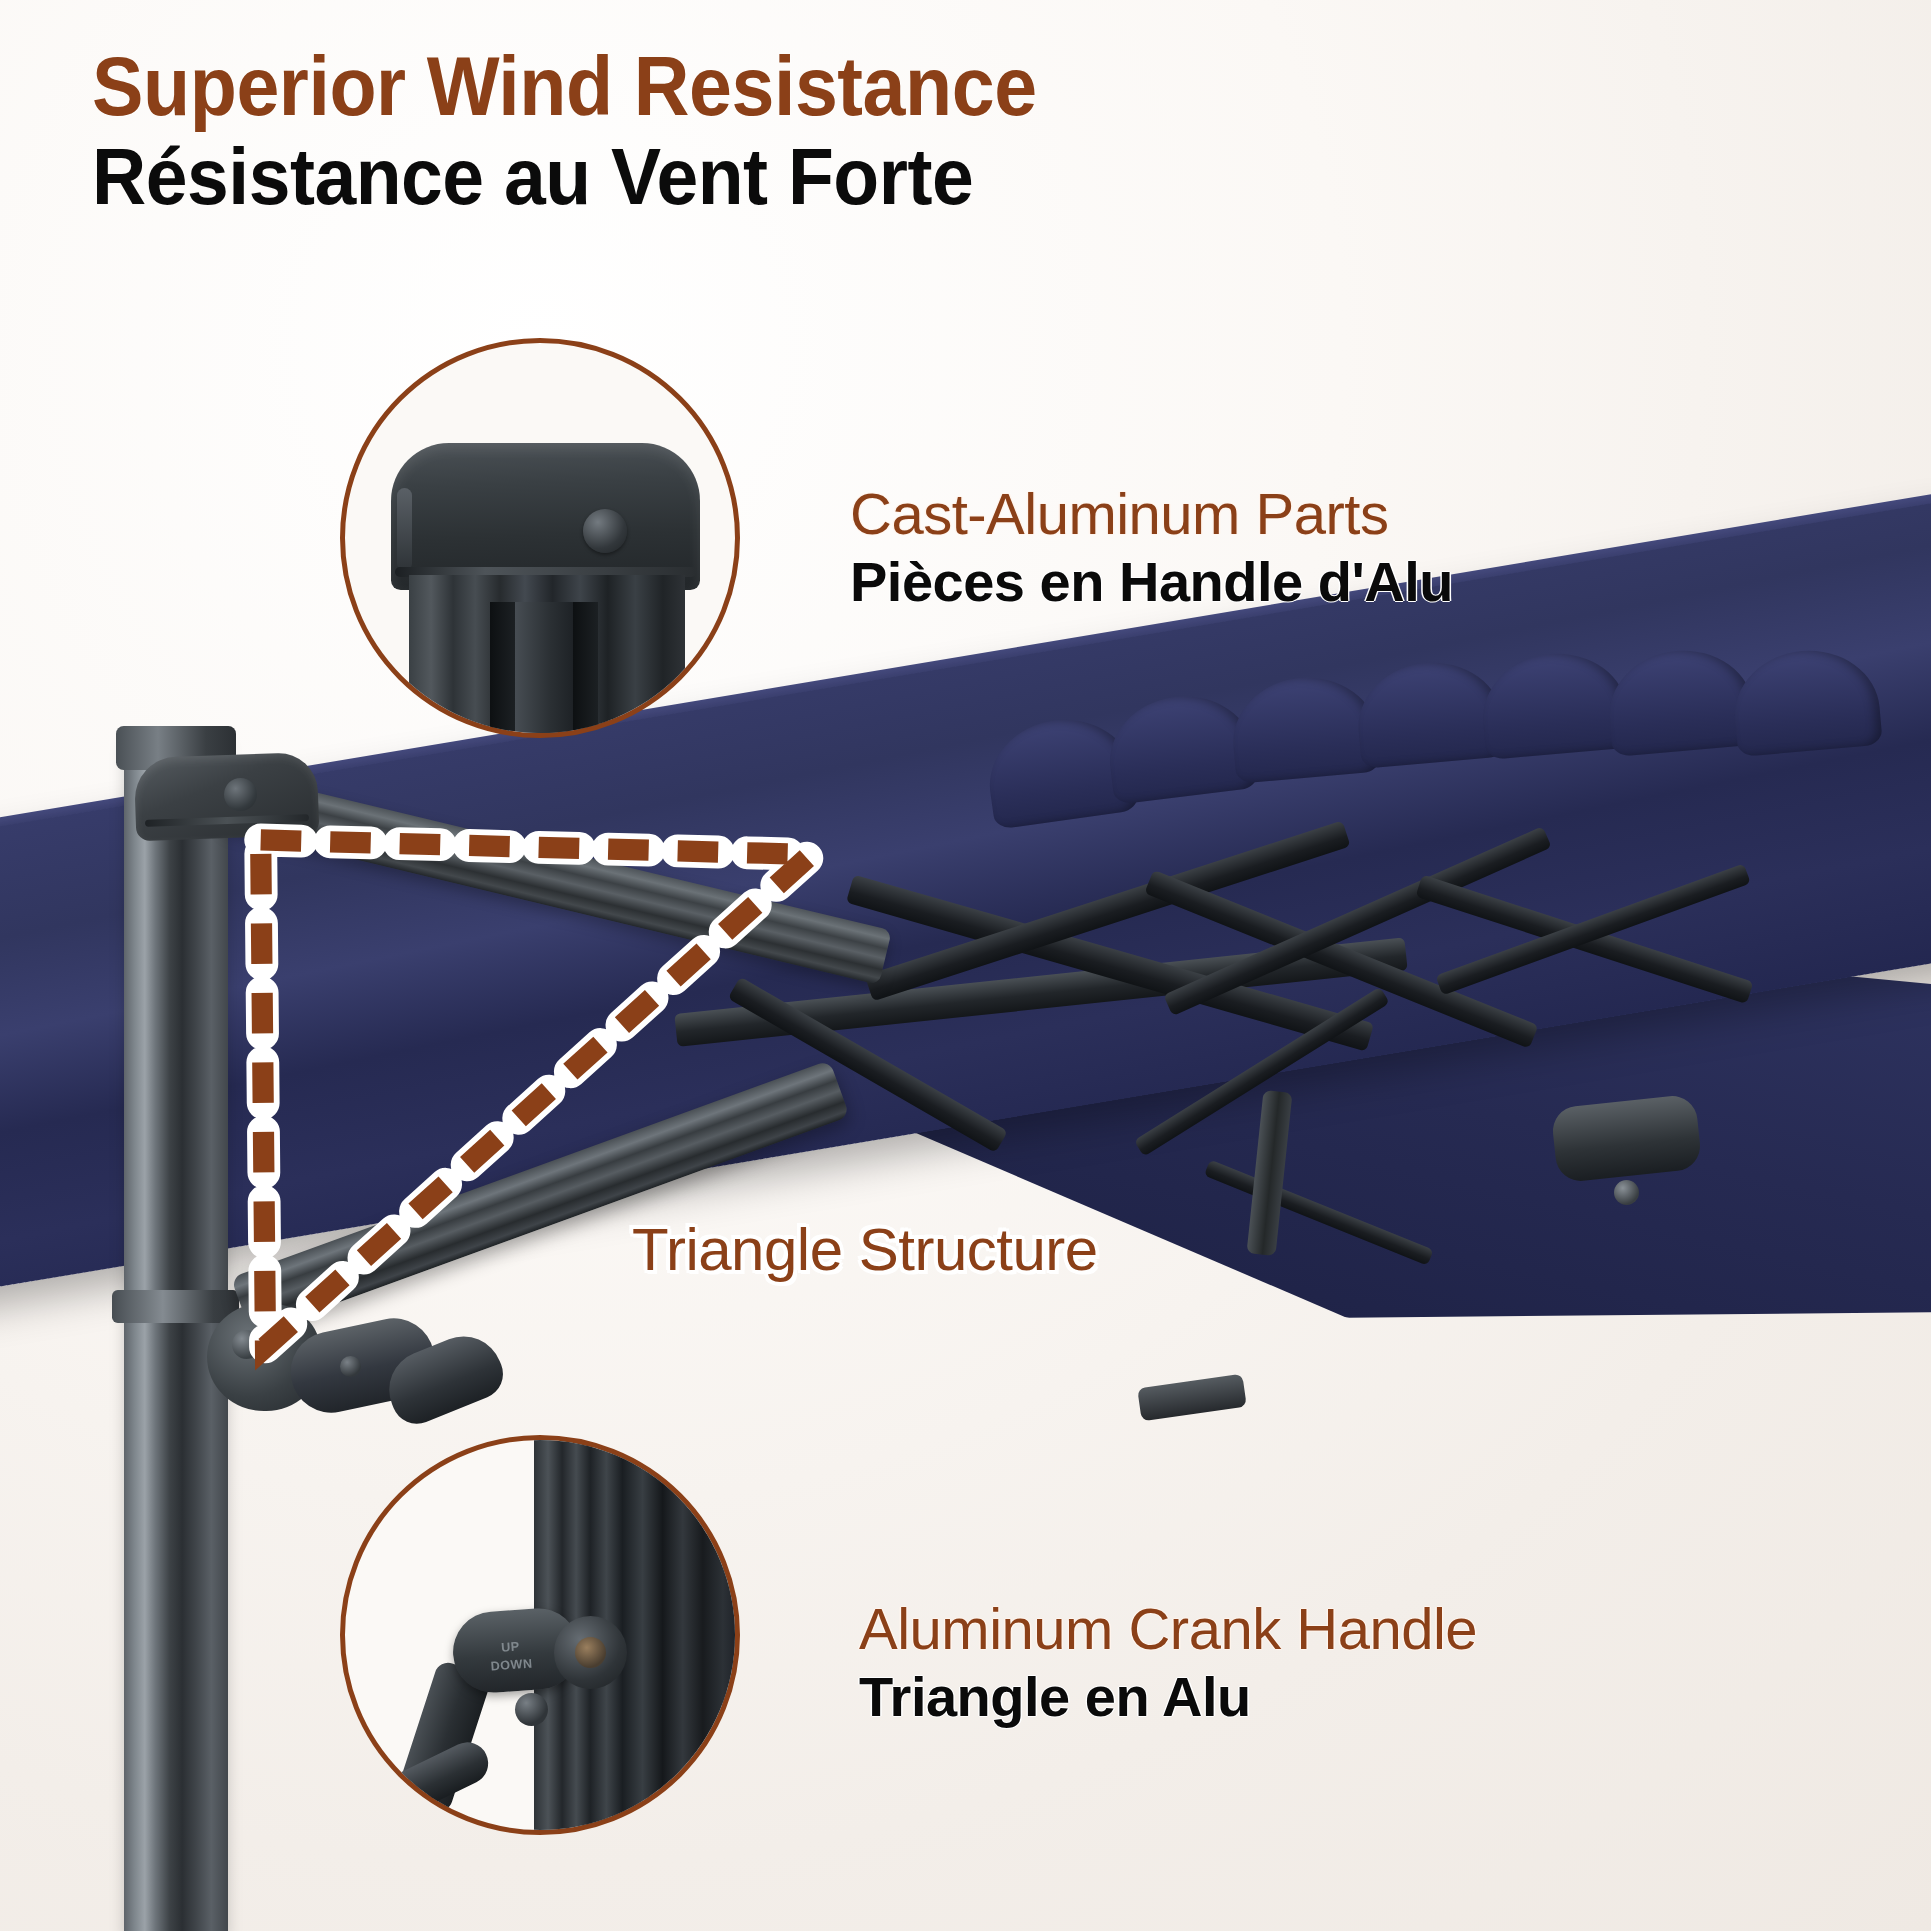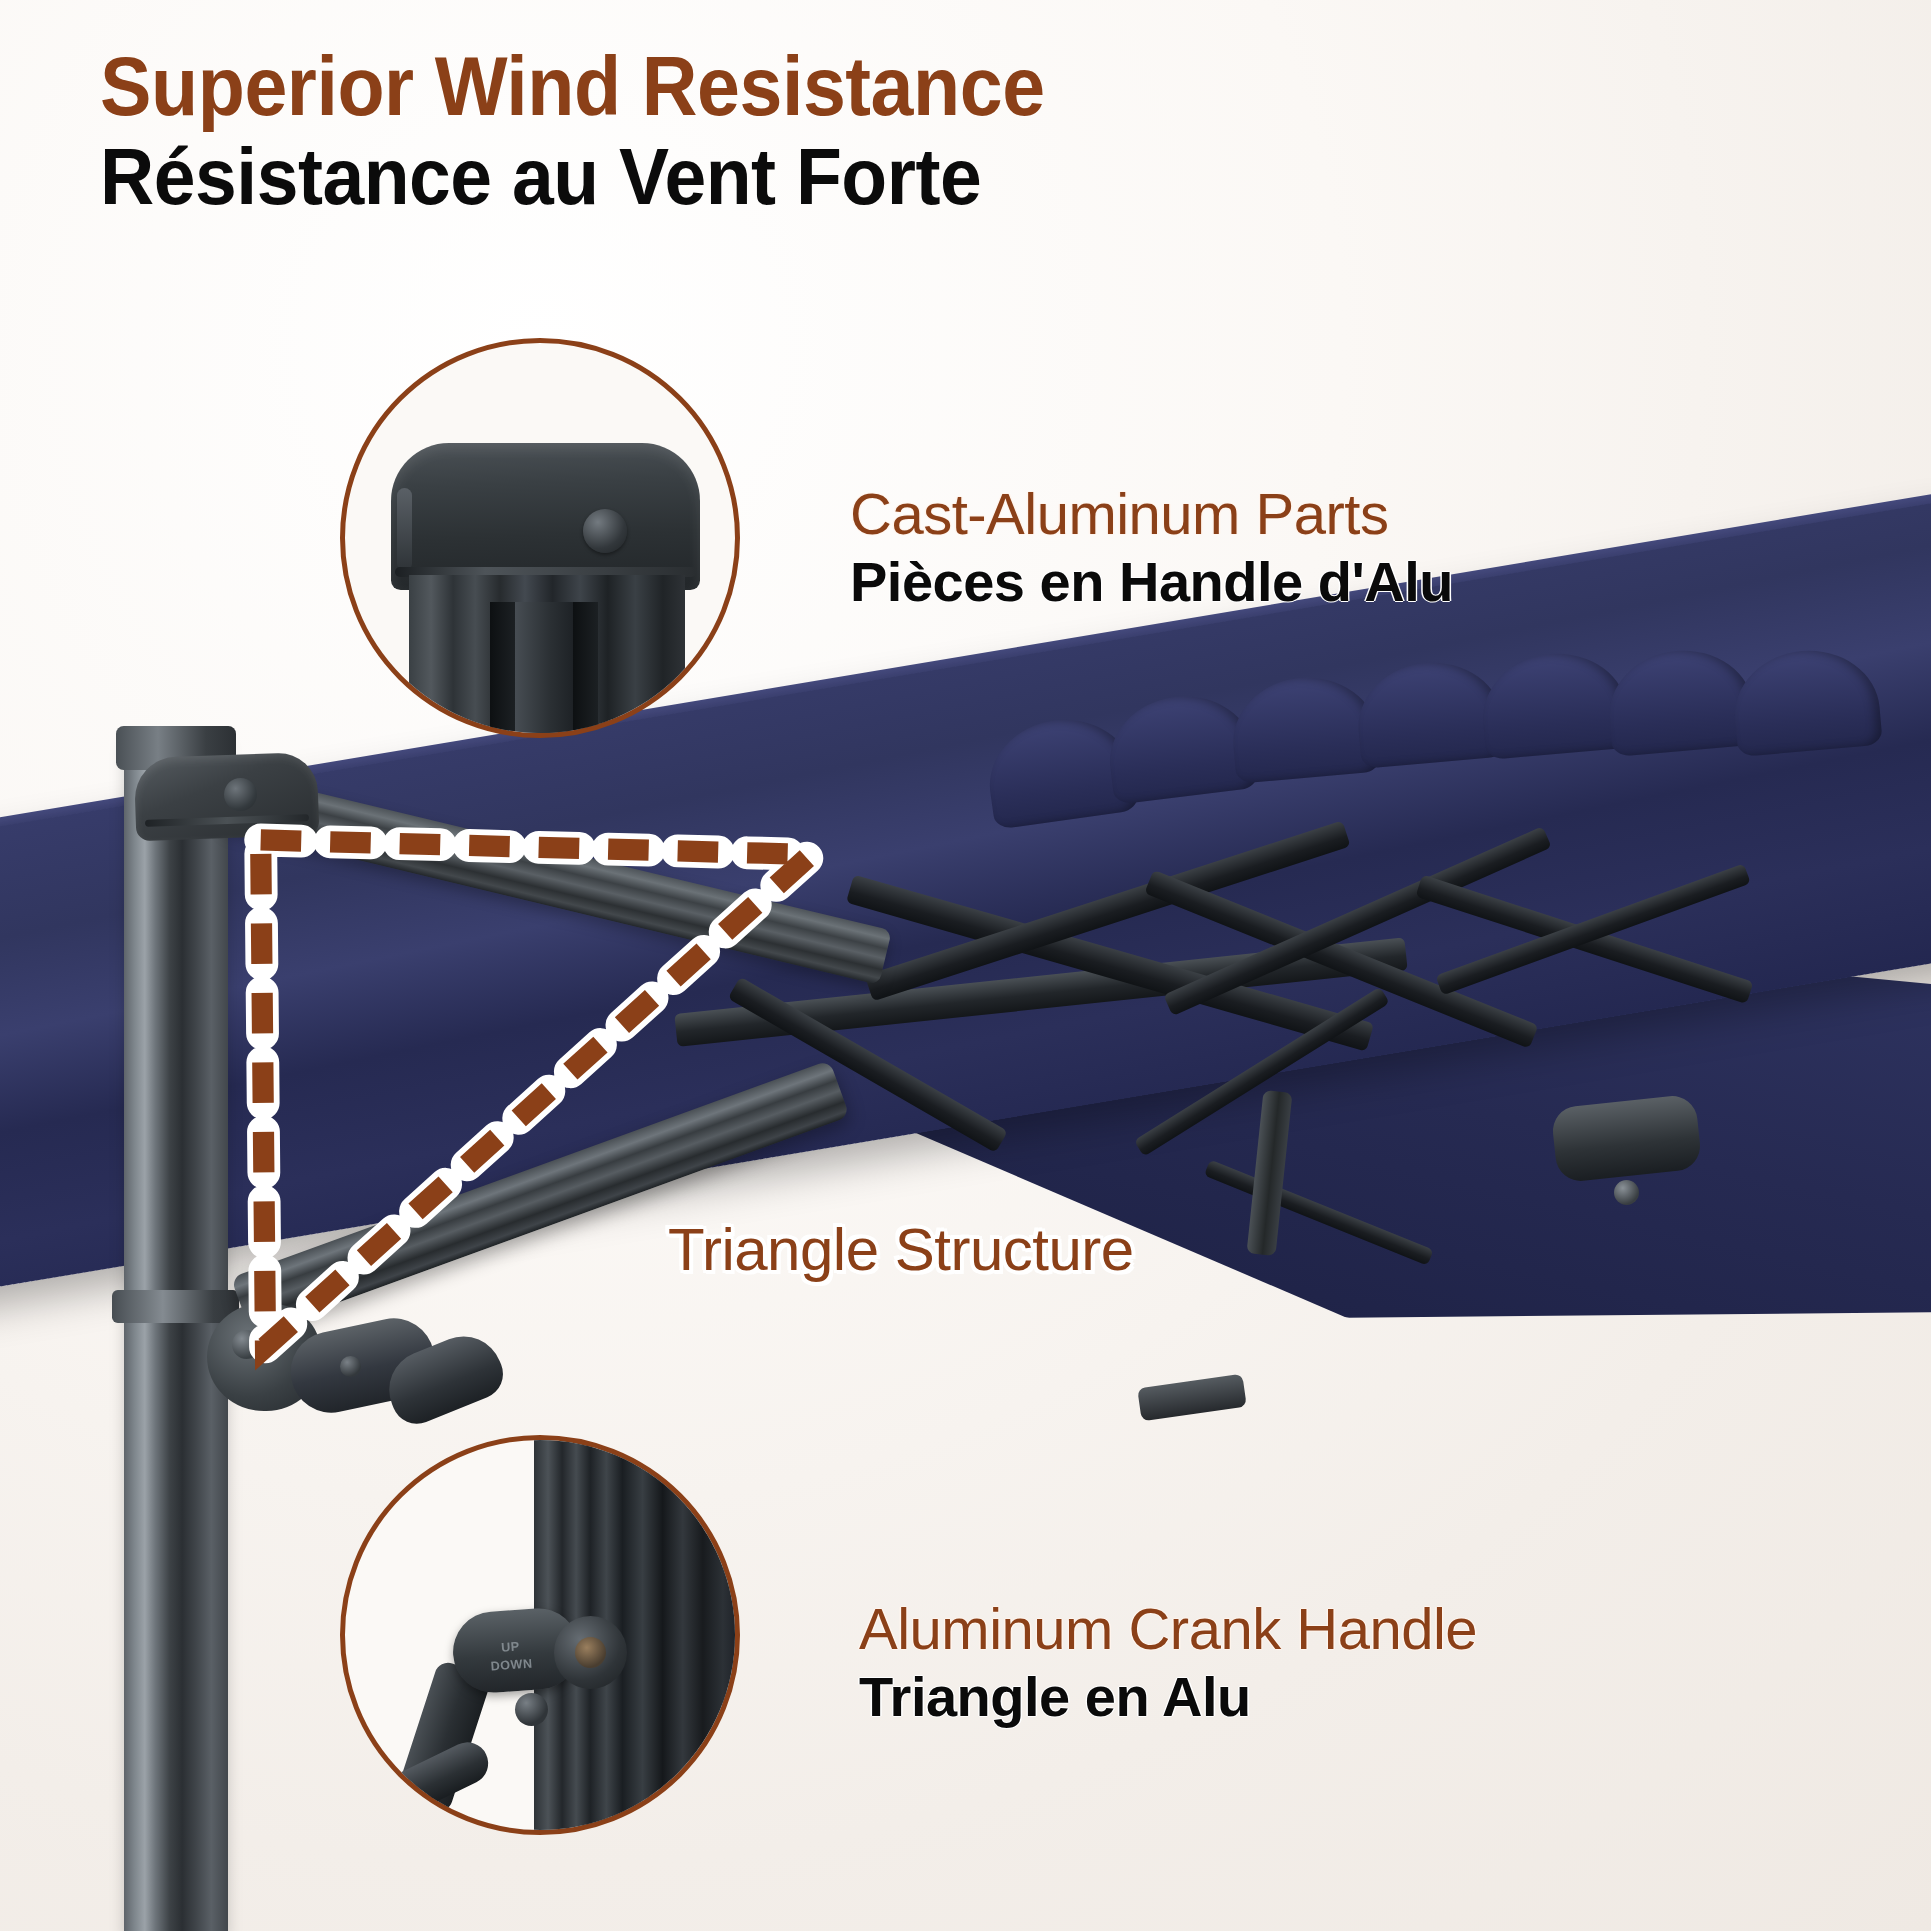--- a/index.html
+++ b/index.html
@@ -9,21 +9,21 @@
     background:#FFFFFF;
   }
   #stage{
     position:relative;width:1931px;height:1931px;
     background:
       radial-gradient(circle at 28% 18%, #FFFFFF 0%, #FBF8F5 38%, #F3EEE9 72%, #EFE9E3 100%);
     overflow:hidden;
   }
 
   
-  .title-block{position:absolute;left:100px;top:46px;z-index:60;}
+  .title-block{position:absolute;left:92px;top:46px;z-index:60;}
   .t-en{
     font-size:83px;line-height:0.98;font-weight:700;
     color:#8B4018;letter-spacing:-0.5px;
     transform:scaleX(0.93);transform-origin:left center;
     white-space:nowrap;
     text-shadow:1px 1px 0 rgba(255,255,255,.55);
   }
   .t-fr{
     margin-top:9.7px;
     font-size:79px;line-height:1.0;font-weight:700;
@@ -322,21 +322,21 @@
   }
   .feat.on-navy .fr{
     font-size:58px;
     text-shadow:
       3.9px 0 0 #FFFFFF, -3.9px 0 0 #FFFFFF, 0 3.9px 0 #FFFFFF, 0 -3.9px 0 #FFFFFF,
       2.9px 2.9px 0 #FFFFFF, -2.9px 2.9px 0 #FFFFFF, 2.9px -2.9px 0 #FFFFFF, -2.9px -2.9px 0 #FFFFFF,
       3.9px 3.9px 0 #FFFFFF, -3.9px -3.9px 0 #FFFFFF;
   }
 
   .feat.f-cast{left:850px;top:483px;}
-  .feat.f-tri{left:632px;top:1218px;margin-left:36px;}
+  .feat.f-tri{left:632px;top:1218px;}
   .feat.f-crank{left:859px;top:1598px;}
 </style>
 </head>
 <body>
 
 <div id="stage">
 
   <div class="photo">
 
     <div class="canopy-far"></div>

